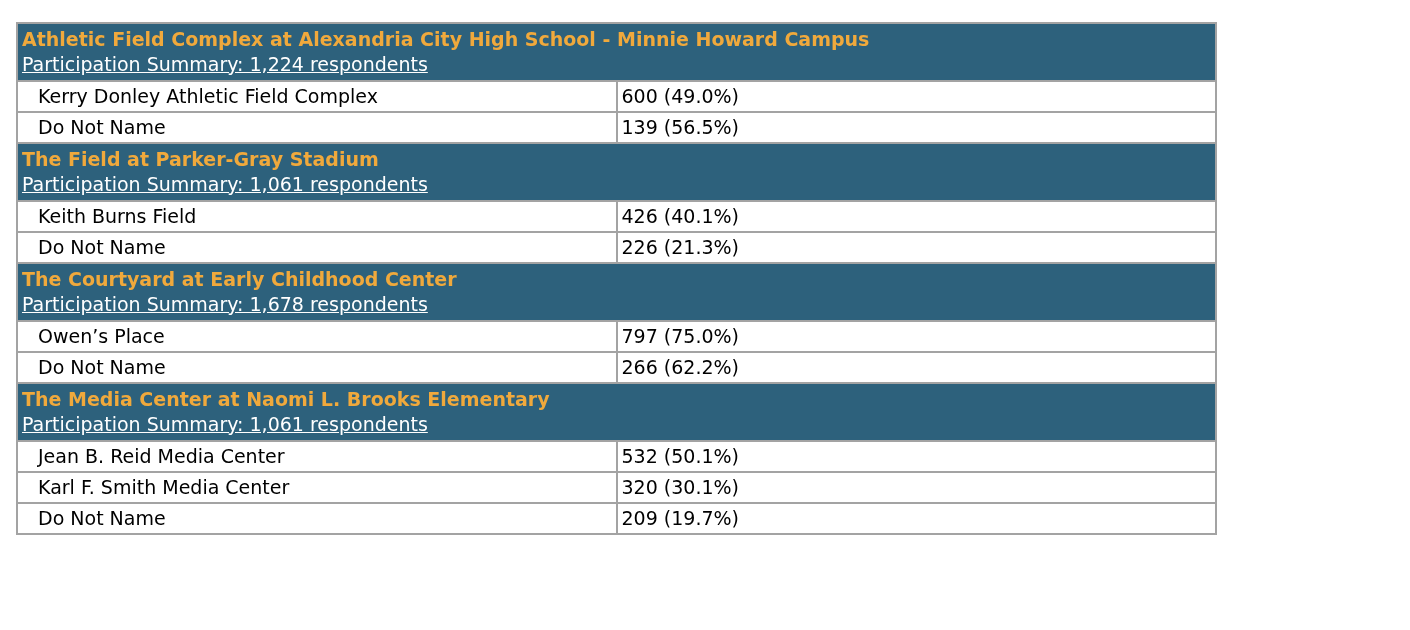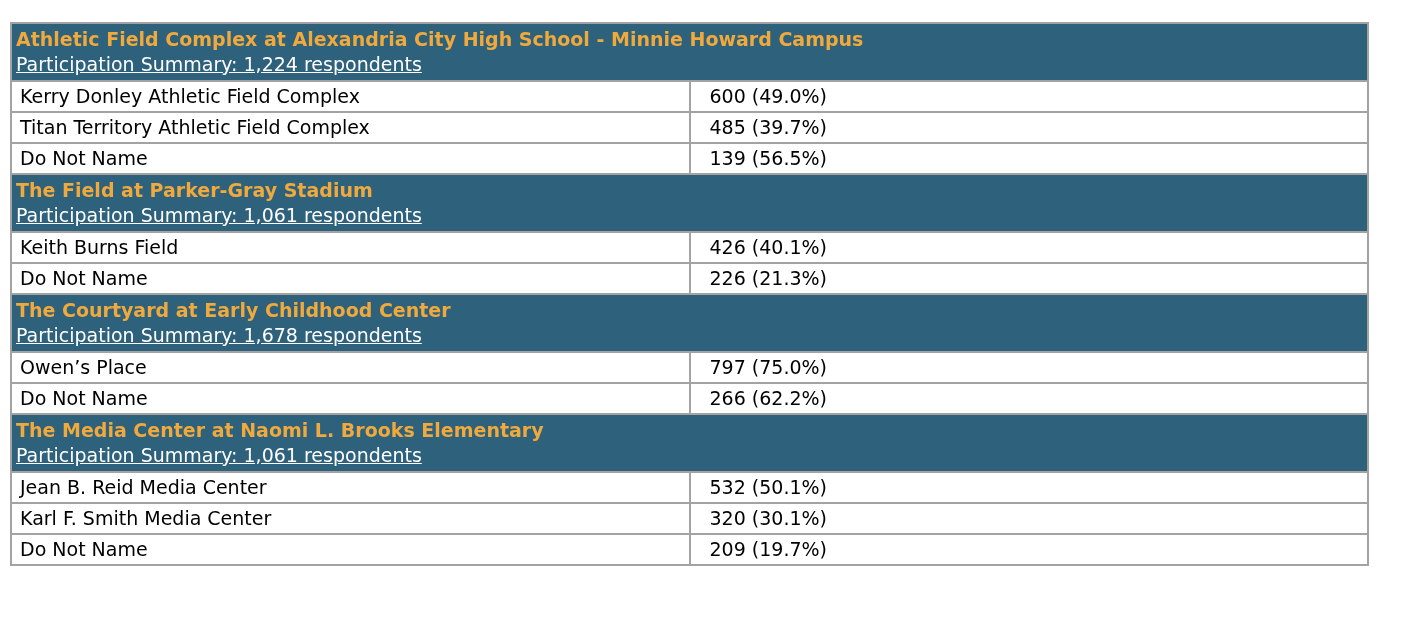--- a/index.html
+++ b/index.html
@@ -17,22 +17,22 @@
     font-family:"DejaVu Sans","Liberation Sans",sans-serif;
   }
   .page{
     width:1410px;
     height:630px;
     overflow:hidden;
     background:var(--page-bg);
   }
   table.results-table{
     border-collapse:collapse;
-    margin:22px 0 0 10px;
-    width:1359px;
+    margin:22px 0 0 16px;
+    width:1201px;
     table-layout:fixed;
     font-size:19px;
     color:var(--row-text);
   }
   table.results-table td{
     border:2px solid var(--border-color);
   }
   td.header-cell{
     background:var(--header-bg);
     padding:2px 4px 3px 4px;
@@ -44,29 +44,29 @@
     white-space:nowrap;
   }
   .section-summary{
     color:var(--summary-color);
     line-height:25px;
     white-space:nowrap;
     text-decoration:underline;
   }
   td.name-cell{
     width:678px;
-    padding:2px 8px;
+    padding:2px 20px;
     line-height:25px;
     background:#ffffff;
     white-space:nowrap;
     overflow:hidden;
   }
   td.value-cell{
     width:681px;
-    padding:2px 19px;
+    padding:2px 4px;
     line-height:25px;
     background:#ffffff;
     white-space:nowrap;
     overflow:hidden;
   }
 </style>
 </head>
 <body>
 
 <div class="page">
@@ -75,24 +75,20 @@
 
       <tr>
         <td class="header-cell" colspan="2">
           <div class="section-title">Athletic Field Complex at Alexandria City High School - Minnie Howard Campus</div>
           <div class="section-summary">Participation Summary: 1,224 respondents</div>
         </td>
       </tr>
       <tr>
         <td class="name-cell">Kerry Donley Athletic Field Complex</td>
         <td class="value-cell">600 (49.0%)</td>
-      </tr>
-      <tr>
-        <td class="name-cell">Titan Territory Athletic Field Complex</td>
-        <td class="value-cell">485 (39.7%)</td>
       </tr>
       <tr>
         <td class="name-cell">Do Not Name</td>
         <td class="value-cell">139 (56.5%)</td>
       </tr>
 
       <tr>
         <td class="header-cell" colspan="2">
           <div class="section-title">The Field at Parker-Gray Stadium</div>
           <div class="section-summary">Participation Summary: 1,061 respondents</div>

